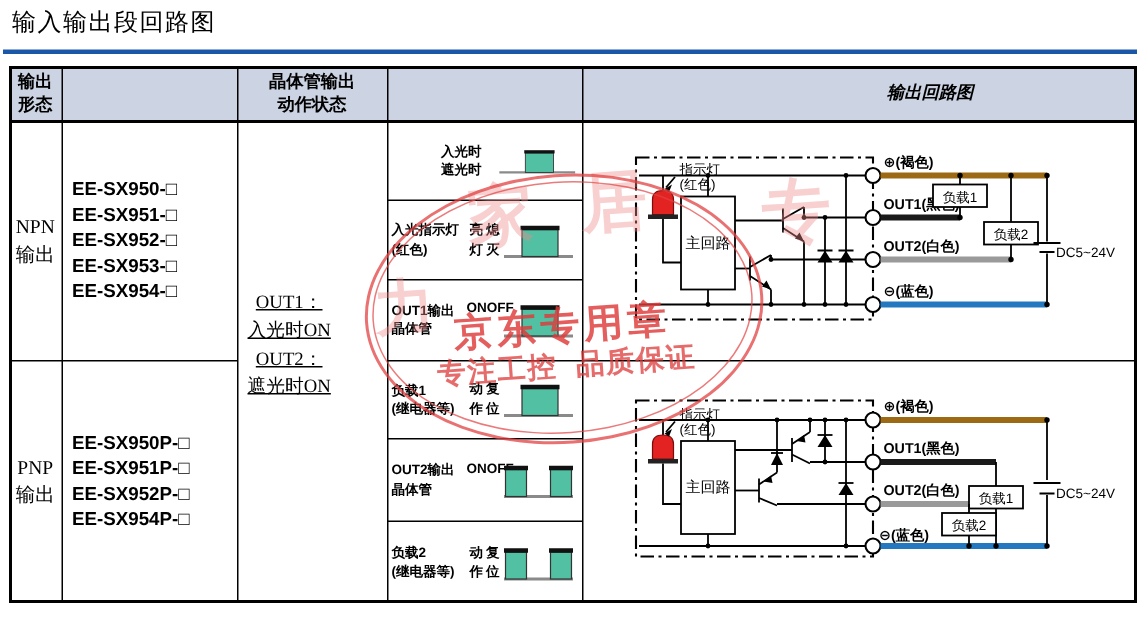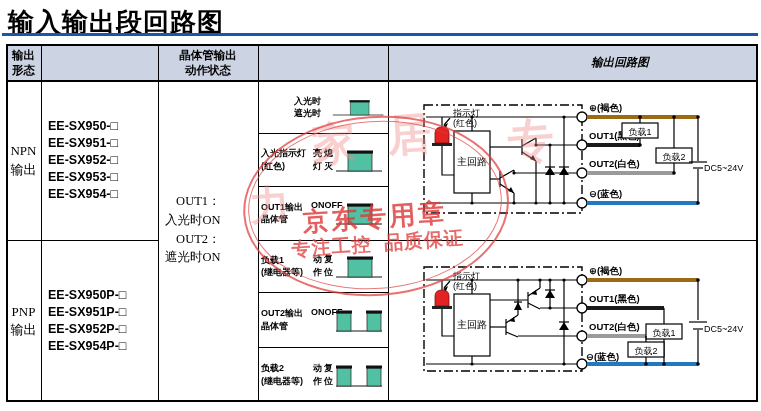--- a/index.html
+++ b/index.html
@@ -2,35 +2,35 @@
 <html style="--header-bg: #ccd3e2; --title-rule-blue: #1b57a8; --pulse-green: #52c0a2; --wire-brown: #9c6a14; --wire-blue: #2478c0; --wire-gray: #9a9a9a; --wire-black: #1a1a1a; --led-red: #e32222; --stamp-red: #e04848;"><head>
 <meta charset="utf-8">
 <style>
   html,body{margin:0;padding:0;}
   body{
     width:761px;height:411px;position:relative;overflow:hidden;background:#fff;
     font-family:"Liberation Sans","DejaVu Sans",sans-serif;color:#000;
   }
   .abs{position:absolute;box-sizing:border-box;}
   
-  .page-title{left:8px;top:5px;font-size:26px;font-weight:bold;letter-spacing:1px;}
+  .page-title{left:8px;top:5px;font-size:16px;font-weight:normal;letter-spacing:1px;}
   .title-rule{left:2px;top:33px;width:756px;height:2.5px;background:var(--title-rule-blue);}
   
   .tbl{left:6px;top:44px;width:752px;height:358px;border-radius:26px;}
   .header-bg{left:0;top:0;width:752px;height:37px;background:var(--header-bg);}
   .gline{background:#000;position:absolute;}
   .hlabel{display:flex;align-items:center;justify-content:center;text-align:center;
     font-weight:bold;font-size:11.5px;line-height:1.25;white-space:pre-line;height:37px;top:0;}
   .cell{display:flex;align-items:center;justify-content:center;text-align:center;}
   .serif{font-family:"Liberation Serif","DejaVu Serif",serif;}
   .form-cell{font-size:13px;line-height:1.4;white-space:pre-line;}
   .models{display:flex;flex-direction:column;justify-content:center;padding-left:7px;}
   .models span{font-weight:bold;font-size:12.5px;line-height:17px;}
   .state-cell{display:flex;align-items:center;padding-left:7px;font-size:12.5px;
-    line-height:1.5;white-space:pre-line;text-align:right;}
+    line-height:1.5;white-space:pre-line;text-align:center;text-decoration:underline;}
   .state-cell>div{transform:translateY(-12px);}
   
   .timing-col{display:flex;flex-direction:column;}
   .trow{display:flex;align-items:center;padding:0 3px;}
   .tname{width:50px;font-size:9px;font-weight:bold;line-height:1.35;white-space:pre-line;}
   .tonoff{width:22px;height:26px;display:flex;flex-direction:row;justify-content:space-between;
     font-size:9px;font-weight:bold;text-align:right;margin-right:1px;}
   .wave{display:block;}
   .wv-base{stroke:#8a8a8a;stroke-width:2;}
   .wv-pulse{fill:var(--pulse-green);stroke:#333;stroke-width:0.8;}

